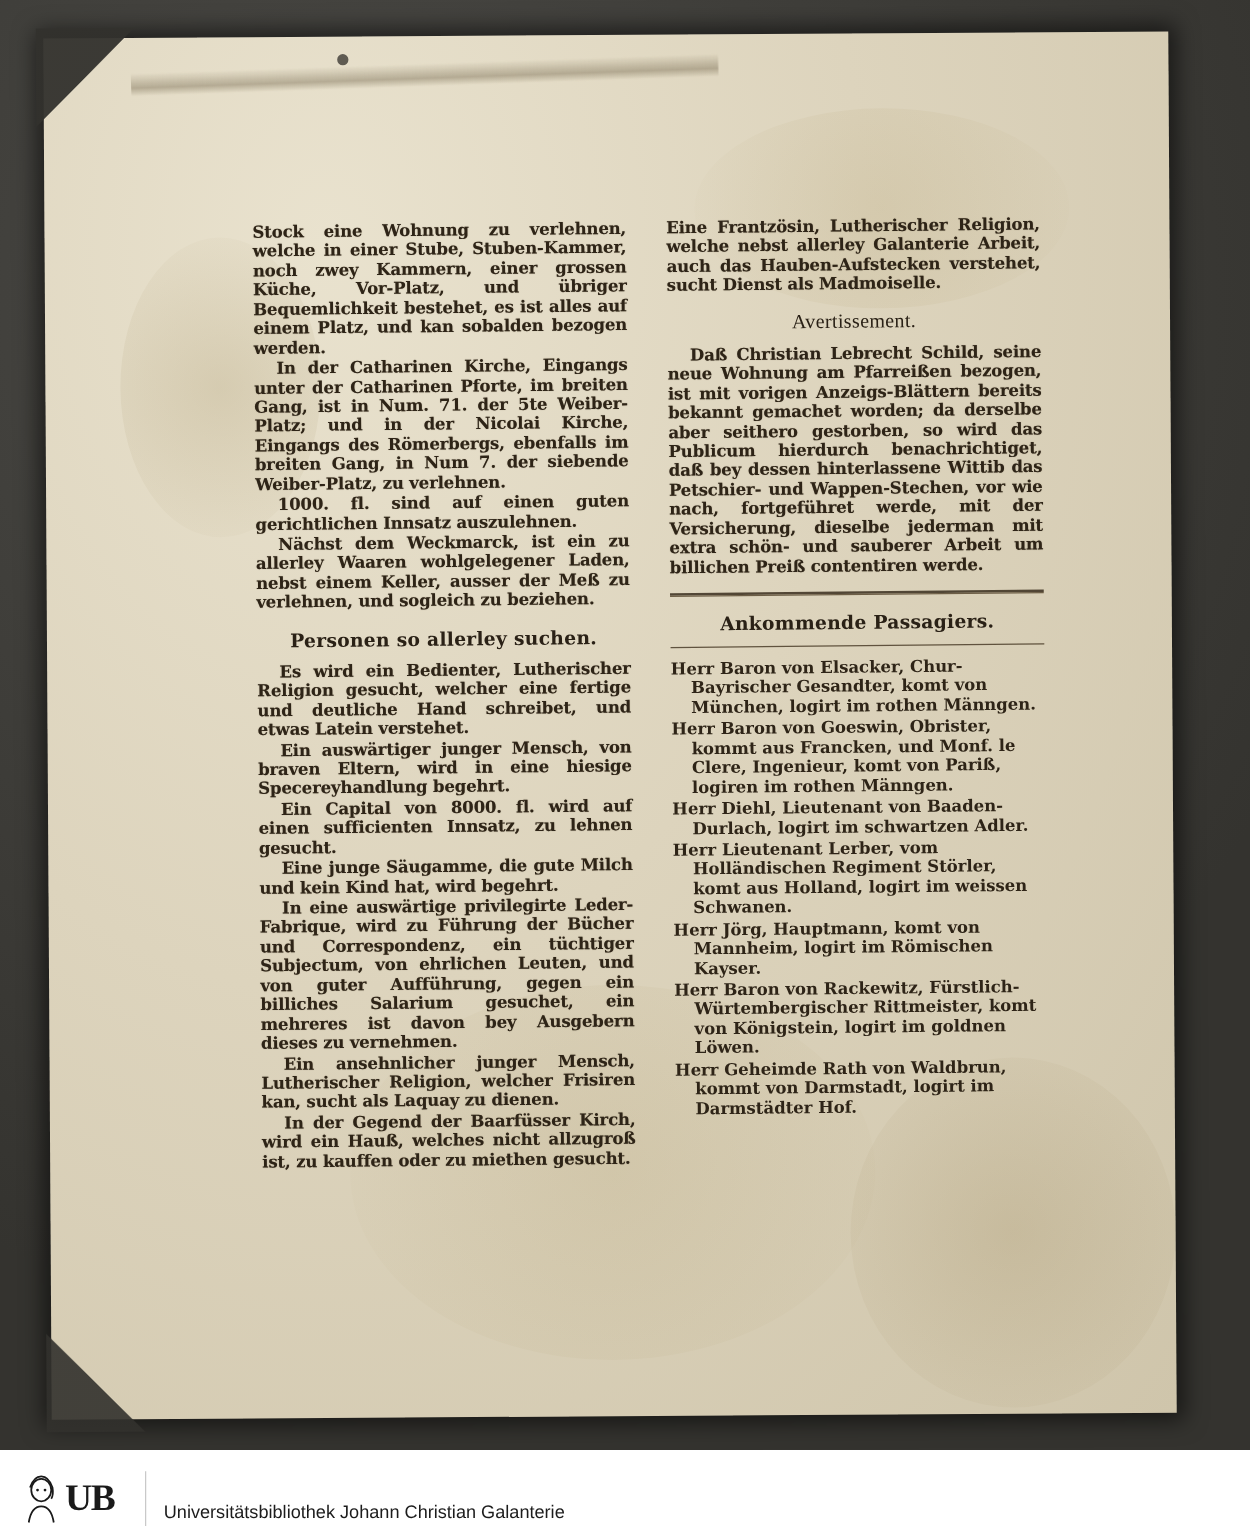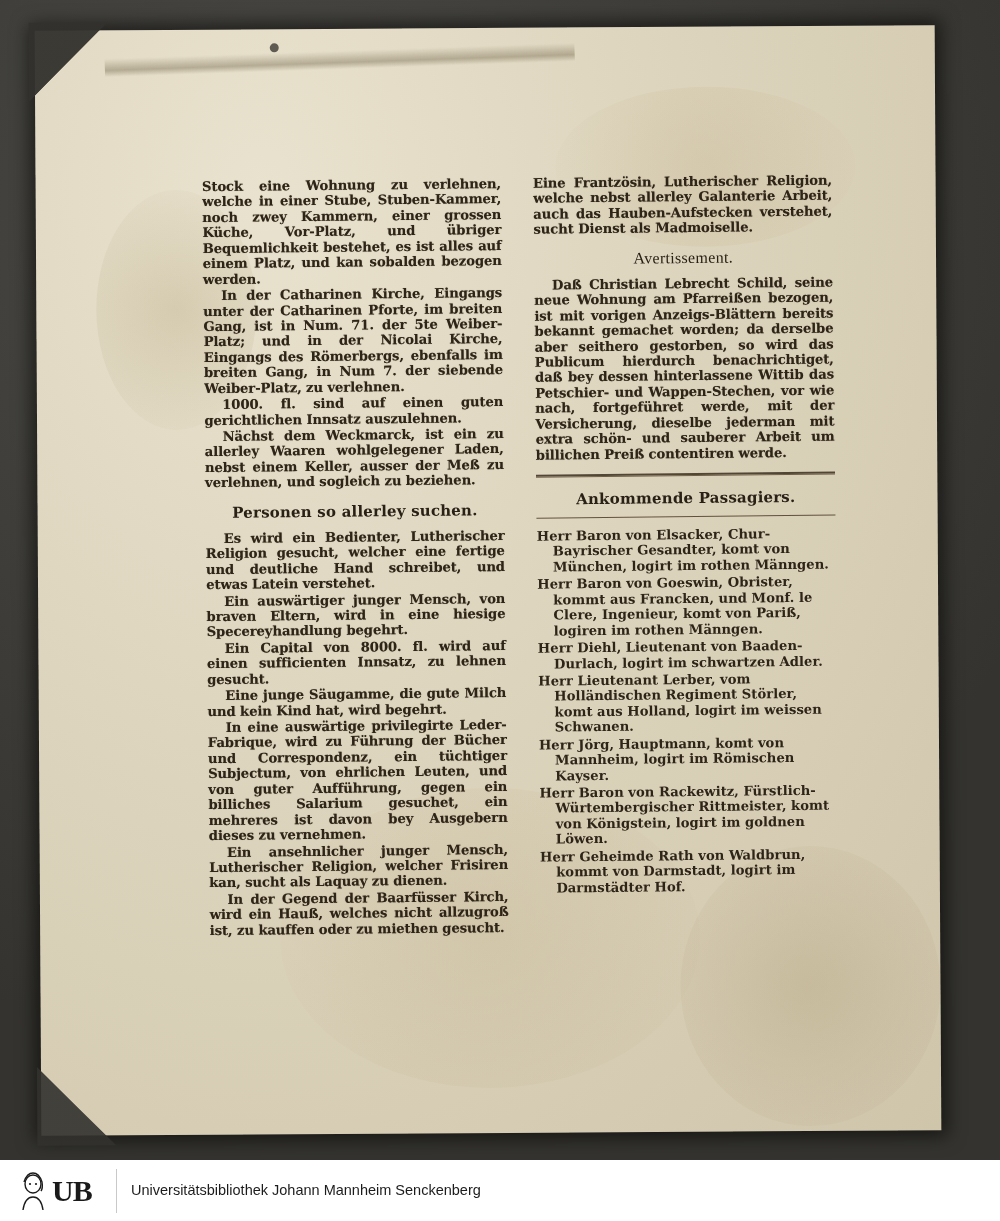--- a/index.html
+++ b/index.html
@@ -151,21 +151,21 @@
 
   
   #footer {
     position: absolute;
     left: 0;
     top: 1160px;
     width: 1000px;
     height: 61px;
     background: #ffffff;
     display: flex;
-    align-items: center;
+    align-items: flex-end;
     padding-left: 18px;
     box-sizing: border-box;
   }
   #logo {
     width: 88px;
     height: 44px;
     display: flex;
     align-items: center;
     gap: 4px;
     border-right: 1px solid #c9c9c9;
@@ -258,15 +258,15 @@
         <ellipse cx="15" cy="13" rx="8" ry="9" fill="none" stroke="#1a1a1a" stroke-width="1.4"></ellipse>
         <path d="M6 11 q3 -9 9 -9 q6 0 9 9 q1 6 -1 9" fill="none" stroke="#1a1a1a" stroke-width="1.4"></path>
         <path d="M5 39 q2 -13 10 -13 q8 0 10 13" fill="none" stroke="#1a1a1a" stroke-width="1.4"></path>
         <circle cx="12" cy="13" r="1.1" fill="#1a1a1a"></circle>
         <circle cx="18" cy="13" r="1.1" fill="#1a1a1a"></circle>
       </svg>
     </div>
     <div class="ub">UB</div>
   </div>
   <div class="ftext">
-    <div>Universitätsbibliothek Johann Mannheim Senckenberg</div>
+    <div>Universitätsbibliothek Johann Christian Galanterie</div>
   </div>
 </div>
 
 </body></html>

